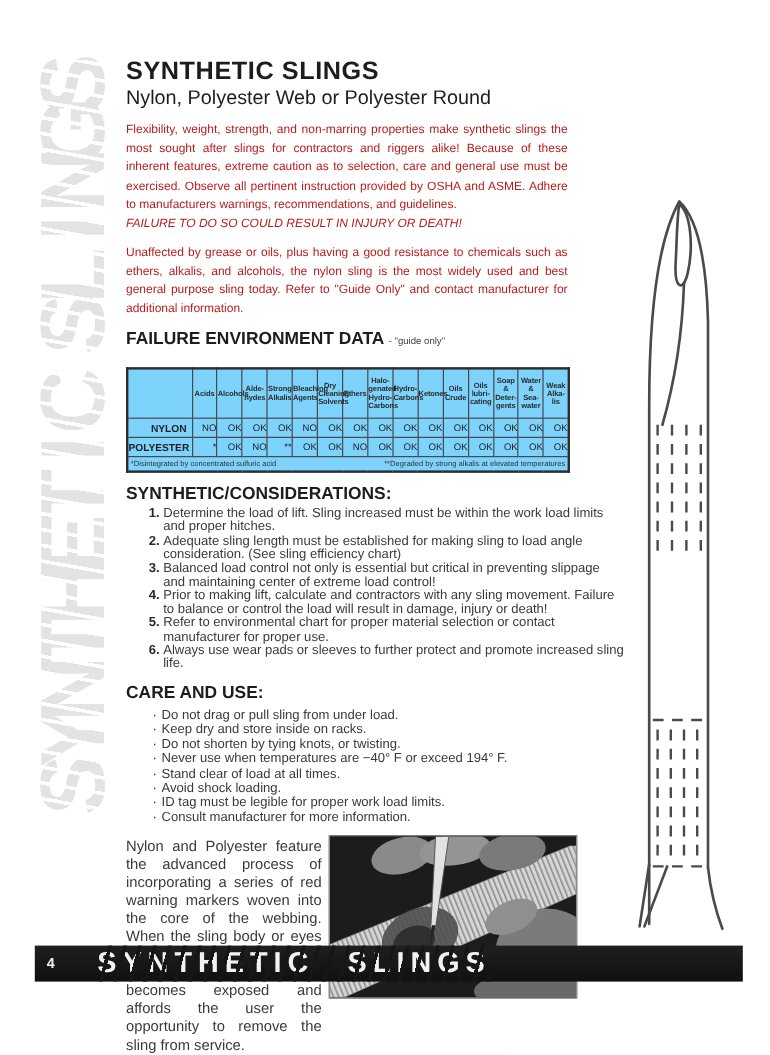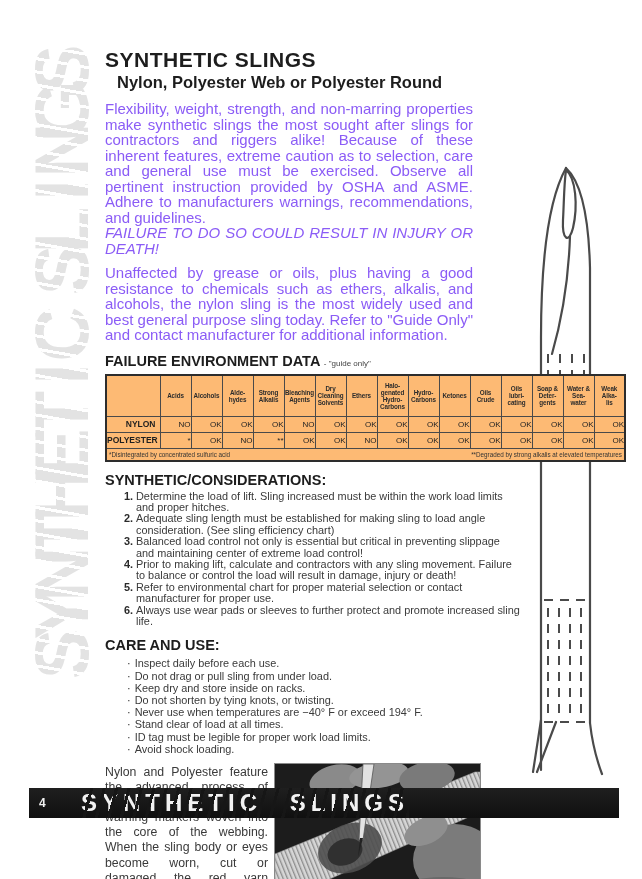--- a/index.html
+++ b/index.html
@@ -22,30 +22,30 @@
   .vspace { height:24px; }
   .side-stencil::after {
     content:""; position:absolute; inset:0;
     background:repeating-linear-gradient(10deg, transparent 0 10px, #ffffff 10px 13px);
     pointer-events:none;
   }
 
   
   .main { position:absolute; left:105px; top:48px; width:368px; z-index:3; }
   .title { font-size:21px; font-weight:bold; color:#1d1d1d; letter-spacing:0.5px; margin:0; }
-  .subtitle { font-size:16.5px; font-weight:bold; color:#1d1d1d; margin:1px 0 0 12px; }
-  .para { font-size:15px; line-height:15.5px; text-align:justify; color:#8b5cf6; margin:9px 0 0 0; }
+  .subtitle { font-size:16.5px; font-weight:normal; color:#1d1d1d; margin:1px 0 0 0; }
+  .para { font-size:10px; line-height:15.5px; text-align:justify; color:#b91c1c; margin:9px 0 0 0; }
   .warning-line { font-style:italic; }
   .sec-head { font-size:14.5px; font-weight:bold; color:#1d1d1d; margin:10px 0 0 0; }
   .sec-note { font-size:8px; font-weight:normal; color:#444; }
 
   
   .chem-table {
-    width:521px; border-collapse:collapse; margin-top:5px;
-    background:#fdba74; table-layout:fixed; position:relative; z-index:3;
+    width:370px; border-collapse:collapse; margin-top:15px;
+    background:#7dd3fc; table-layout:fixed; position:relative; z-index:3;
   }
   .chem-table th, .chem-table td { border:1px solid #4a4a4a; padding:0; }
   .chem-table { border:2px solid #2d2d2d; }
   .chem-table col.lblcol { width:54px; }
   .chem-table th.colhead {
     font-size:6.3px; font-weight:600; line-height:7px; color:#2c2c2c;
     white-space:pre-line; vertical-align:middle; text-align:center;
     height:40px; letter-spacing:-0.1px;
   }
   .chem-table th.rowlabel {
@@ -270,28 +270,28 @@
           <span class="sel-text">Refer to environmental chart for proper material selection or contact manufacturer for proper use.</span>
         </div>
         <div class="sel-item">
           <span class="sel-num">6.</span>
           <span class="sel-text">Always use wear pads or sleeves to further protect and promote increased sling life.</span>
         </div>
       </div>
 
     <h3 class="sec-head">CARE AND USE:</h3>
     <div class="care-list">
-        <div class="care-item"><span class="bullet">·</span>Inspect daily before each use.</div>
         <div class="care-item"><span class="bullet">·</span>Do not drag or pull sling from under load.</div>
         <div class="care-item"><span class="bullet">·</span>Keep dry and store inside on racks.</div>
         <div class="care-item"><span class="bullet">·</span>Do not shorten by tying knots, or twisting.</div>
         <div class="care-item"><span class="bullet">·</span>Never use when temperatures are −40° F or exceed 194° F.</div>
         <div class="care-item"><span class="bullet">·</span>Stand clear of load at all times.</div>
+        <div class="care-item"><span class="bullet">·</span>Avoid shock loading.</div>
         <div class="care-item"><span class="bullet">·</span>ID tag must be legible for proper work load limits.</div>
-        <div class="care-item"><span class="bullet">·</span>Avoid shock loading.</div>
+        <div class="care-item"><span class="bullet">·</span>Consult manufacturer for more information.</div>
       </div>
 
     <div class="bottom-block">
       <p class="bottom-para">Nylon and Polyester feature the advanced process of incorporating a series of red warning markers woven into the core of the webbing.  When the sling body or eyes become worn, cut or damaged the red yarn becomes exposed and affords the user the opportunity to remove the sling from service.</p>
 
       <div class="photo-frame">
         <svg width="205" height="134" viewBox="0 0 205 134" xmlns="http://www.w3.org/2000/svg">
           <defs>
             <pattern id="ribs" width="4" height="4" patternUnits="userSpaceOnUse" patternTransform="rotate(-22)">
               <rect width="4" height="4" fill="#d6d6d6"></rect>

